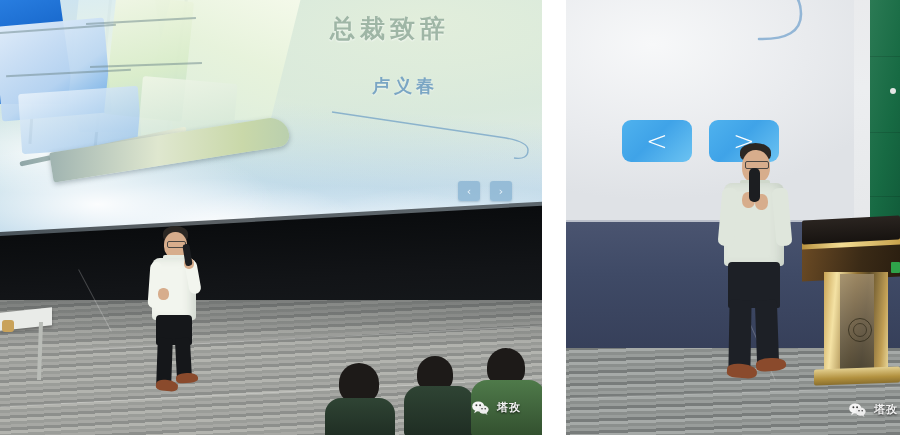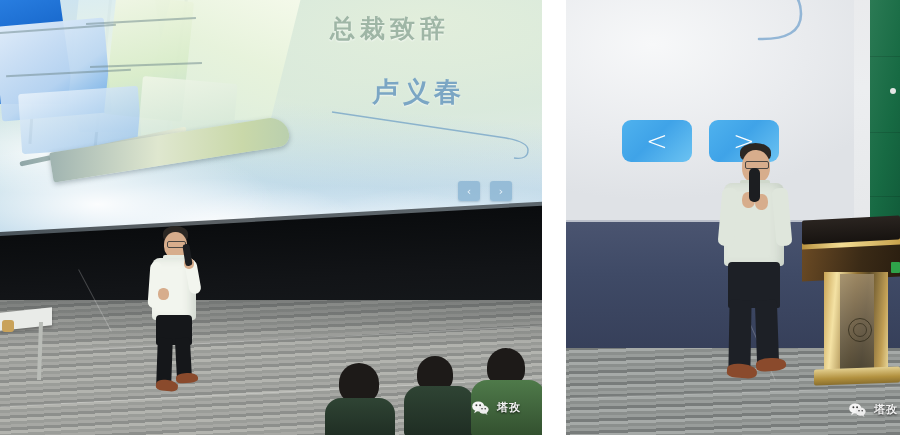--- a/index.html
+++ b/index.html
@@ -50,21 +50,21 @@
   .m3{left:186px;top:-12px;width:3px;height:160px;transform:rotate(8deg);}
   .yard{position:absolute;height:2px;background:rgba(110,135,140,.5);}
   .y1{left:6px;top:34px;width:120px;transform:rotate(-4deg);}
   .y2{left:16px;top:78px;width:125px;transform:rotate(-3deg);}
   .y3{left:96px;top:26px;width:110px;transform:rotate(-3deg);}
   .y4{left:100px;top:70px;width:112px;transform:rotate(-2deg);}
 
   
   .l-title{position:absolute;left:330px;top:12px;font-size:25px;letter-spacing:5px;
     color:#9fb6a6;font-weight:600;text-shadow:0 1px 2px rgba(255,255,255,.7);}
-  .l-name{position:absolute;left:372px;top:74px;font-size:27px;letter-spacing:4px;
+  .l-name{position:absolute;left:372px;top:74px;font-size:18px;letter-spacing:4px;
     color:#7ba6c4;font-weight:600;text-shadow:0 1px 2px rgba(255,255,255,.6);}
   .l-swoosh{position:absolute;left:330px;top:108px;width:205px;height:54px;}
 
   
   .l-navs{position:absolute;left:458px;top:181px;display:flex;gap:10px;}
   .l-nav{width:22px;height:20px;border-radius:3px;background:rgba(141,182,211,.85);
     display:flex;align-items:center;justify-content:center;color:#eaf3fa;font-size:11px;
     box-shadow:0 1px 2px rgba(70,110,140,.3);}
 
   

